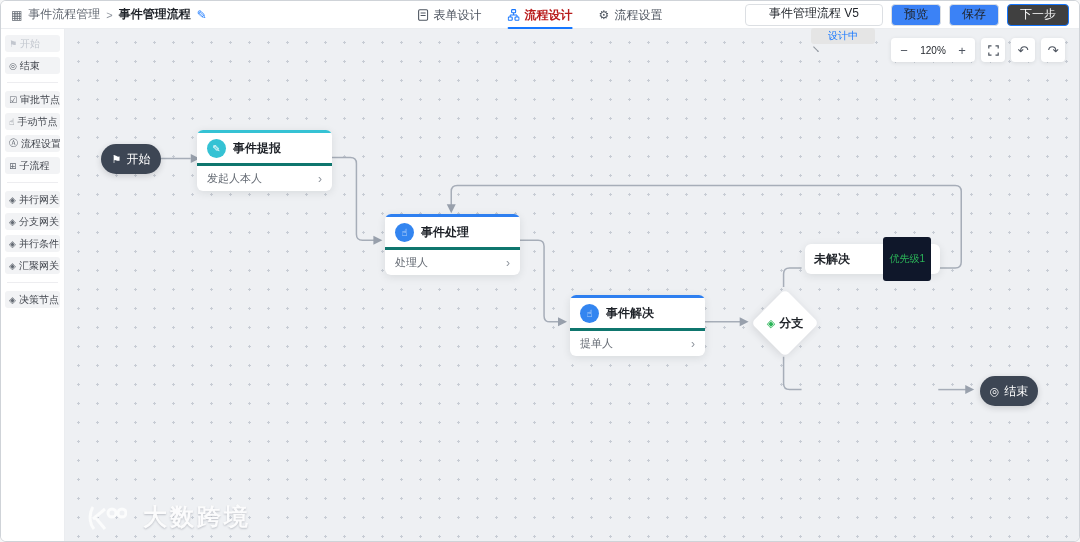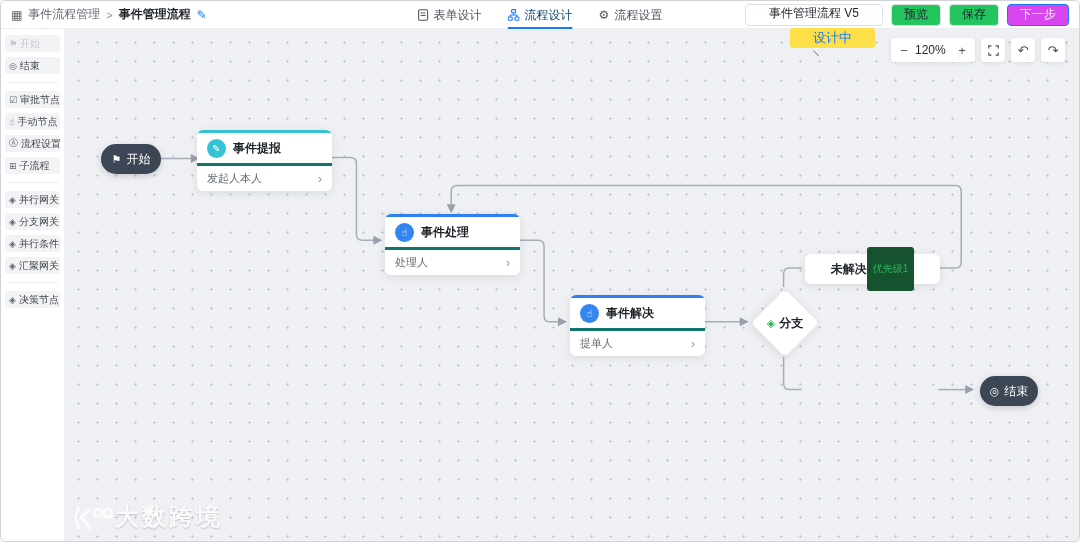--- a/index.html
+++ b/index.html
@@ -10,47 +10,47 @@
   
   .topbar { height:28px; background:#fff; border-bottom:1px solid #ebedf0; display:flex; align-items:center; position:relative; z-index:30; }
   .crumbs { display:flex; align-items:center; gap:6px; padding-left:10px; font-size:12px; color:#646a73; white-space:nowrap; }
   .crumbs .grid-ic { font-size:12px; color:#646a73; }
   .crumbs .cur { color:#1f2329; font-weight:bold; }
   .crumbs .sep { color:#8f959e; font-size:11px; }
   .edit-ic { color:#1677ff; font-size:12px; cursor:pointer; }
   .tabs { position:absolute; left:50%; transform:translateX(-50%); top:0; height:28px; display:flex; gap:26px; align-items:center; }
   .tab { display:flex; align-items:center; gap:5px; font-size:12px; color:#4e5560; height:28px; cursor:pointer; position:relative; }
   .tab svg { display:block; }
-  .tab.active { color:#0c4a6e; font-weight:normal; }
+  .tab.active { color:#b91c1c; font-weight:bold; }
   .tab.active::after { content:""; position:absolute; left:0; right:0; bottom:0; height:2px; background:#1677ff; border-radius:1px; }
   .tb-right { margin-left:auto; display:flex; align-items:center; gap:8px; padding-right:10px; }
   .ver-select { display:flex; align-items:center; gap:6px; border:1px solid #dcdfe3; border-radius:4px; height:22px; padding:0 7px; font-size:12px; color:#1f2329; cursor:pointer; min-width:138px;flex-direction:column; }
-  .status-badge { background:#fde047; color:#1677ff; font-size:13px; padding:1px 23px; border-radius:3px; margin-left:auto; }
+  .status-badge { background:#e5e5e5; color:#1677ff; font-size:10px; padding:1px 17px; border-radius:3px; margin-left:auto; }
   .chev-down { width:7px; height:7px; border-right:1.4px solid #8f959e; border-bottom:1.4px solid #8f959e; transform:rotate(45deg) translateY(-2px); }
-  .btn { height:22px; padding:0 12px; border:1px solid #dcdfe3; border-radius:4px; background:#22c55e; font-size:12px; color:#1f2329; display:flex; align-items:center; cursor:pointer; font-family:inherit; }
-  .btn.primary { background:#d946ef; border-color:#1677ff; color:#fff; }
+  .btn { height:22px; padding:0 12px; border:1px solid #dcdfe3; border-radius:4px; background:#3b82f6; font-size:12px; color:#1f2329; display:flex; align-items:center; cursor:pointer; font-family:inherit; }
+  .btn.primary { background:#404040; border-color:#1677ff; color:#fff; }
 
   
   .palette { position:absolute; left:0; top:28px; bottom:0; width:64px; background:#fff; border-right:1px solid #ebedf0; padding:6px 4px; z-index:20; }
   .pal-item { display:flex; align-items:center; gap:3px; background:#f2f3f5; border-radius:3px; height:17px; padding:0 4px; margin-bottom:5px; font-size:10px; color:#42464e; cursor:grab; white-space:nowrap; overflow:hidden; }
   .pal-item .pi { font-size:9px; color:#646a73; flex:none; }
   .pal-item.disabled { color:#c3c7cf; cursor:default; }
   .pal-item.disabled .pi { color:#c3c7cf; }
   .pal-div { height:1px; background:#ededf0; margin:8px 2px 8px 2px; }
 
   
   .canvas { position:absolute; left:64px; top:28px; right:0; bottom:0; background-color:#eef0f3;
             background-image:radial-gradient(#c7ccd4 1px, transparent 1.2px); background-size:19px 19px; background-position:4px 4px; overflow:hidden; }
   .wires { position:absolute; inset:0; width:100%; height:100%; }
 
   
   .zoombar { position:absolute; top:9px; right:14px; display:flex; gap:6px; align-items:center; z-index:10; }
   .zgroup { background:#fff; border-radius:4px; box-shadow:0 1px 4px rgba(31,35,41,.1); display:flex; align-items:center; height:24px; padding:0 2px; }
   .zbtn { width:22px; height:22px; display:flex; align-items:center; justify-content:center; color:#4e5560; font-size:13px; cursor:pointer; border-radius:3px; }
-  .zlevel { font-size:12px; color:#1f2329; width:36px; text-align:left; }
+  .zlevel { font-size:10px; color:#1f2329; width:36px; text-align:center; }
   .ztool { background:#fff; border-radius:4px; box-shadow:0 1px 4px rgba(31,35,41,.1); width:24px; height:24px; display:flex; align-items:center; justify-content:center; color:#4e5560; cursor:pointer; font-size:13px; }
 
   
   .node { position:absolute; }
   .pill { width:60px; height:30px; background:#3d4654; border-radius:15px; color:#fff; display:flex; align-items:center; justify-content:center; gap:5px; font-size:12px; box-shadow:0 2px 6px rgba(31,35,41,.18); cursor:pointer; }
   .pill .pic { font-size:11px; }
   .card { width:135px; background:#fff; border-radius:6px; box-shadow:0 2px 8px rgba(31,35,41,.1); overflow:hidden; cursor:pointer; }
   .card .tbar { height:3px; }
   .tbar.cyan { background:#35c2d4; } .tbar.blue { background:#2e7ff0; }
   .card .hd { display:flex; align-items:center; gap:7px; padding:6px 10px 5px 10px; }
@@ -58,24 +58,24 @@
   .nico.cyan { background:#35c2d4; } .nico.blue { background:#3385f0; }
   .card .ttl { font-size:12px; font-weight:bold; color:#1f2329; }
   .card .ft { border-top:3px solid #0f766e; display:flex; align-items:center; justify-content:space-between; padding:5px 10px; font-size:11px; color:#646a73; }
   .card .ft .arr { color:#8f959e; font-size:12px; }
   .diamond-wrap { width:66px; height:66px; }
   .diamond { position:absolute; left:9px; top:9px; width:48px; height:48px; background:#fff; transform:rotate(45deg); border-radius:5px; box-shadow:0 2px 8px rgba(31,35,41,.12); cursor:pointer; }
   .diamond-lbl { position:absolute; inset:0; display:flex; align-items:center; justify-content:center; gap:4px; font-size:12px; font-weight:bold; color:#1f2329; }
   .diamond-lbl .gi { color:#2bb558; font-size:11px; font-weight:normal; }
   .cond { width:135px; height:30px; background:#fff; border-radius:6px; box-shadow:0 2px 8px rgba(31,35,41,.1); display:flex; align-items:center; justify-content:space-between; padding:0 9px; cursor:pointer; }
   .cond .cl { font-size:12px; font-weight:bold; color:#1f2329; }
-  .prio { background:#14532d; color:#2bb558; font-size:10px; padding:15px 6px; border-radius:3px; }
-
-  
-  .watermark { position:absolute; left:6px; bottom:8px; display:flex; align-items:flex-end; gap:2px; opacity:.92; pointer-events:none; }
+  .prio { background:#0f172a; color:#2bb558; font-size:10px; padding:15px 6px; border-radius:3px; }
+
+  
+  .watermark { position:absolute; left:20px; bottom:8px; display:flex; align-items:flex-end; gap:16px; opacity:.92; pointer-events:none; }
   .wm-text { font-size:24px; font-weight:bold; color:#fdfdfd; letter-spacing:3px; text-shadow:0 1px 2px rgba(120,125,135,.45); }
 </style>
 </head>
 <body>
 
 <div class="app">
 
   <div class="topbar">
     <div class="crumbs">
       <span class="grid-ic">▦</span>
@@ -257,21 +257,21 @@
     </div>
 
     <div class="node diamond-wrap" style="left:687px; top:261px;">
       <div class="diamond"></div>
       <div class="diamond-lbl">
         <span class="gi">◈</span>
         <span>分支</span>
       </div>
     </div>
 
-    <div class="node cond" style="left:740px; top:225px;justify-content:center;">
+    <div class="node cond" style="left:740px; top:215px;">
       <span class="cl">未解决</span>
       <span class="prio">优先级1</span>
     </div>
 
 
     <div class="node" style="left:915px; top:347px;">
       <div class="pill" style="width:58px;">
         <span class="pic">◎</span>
         <span>结束</span>
       </div>

